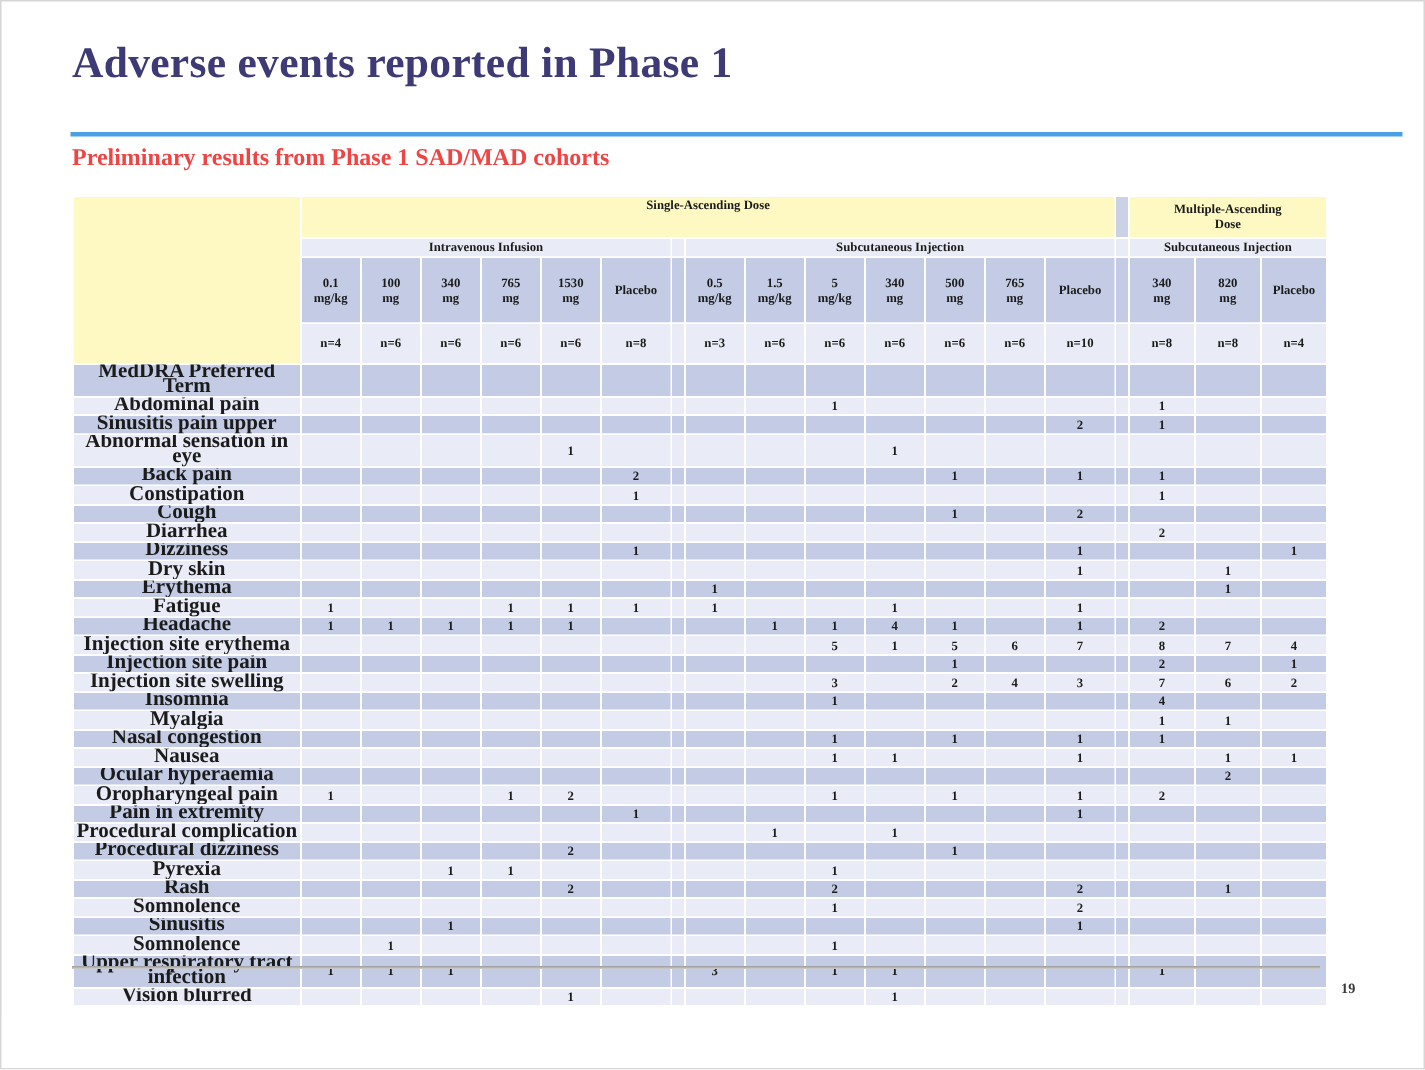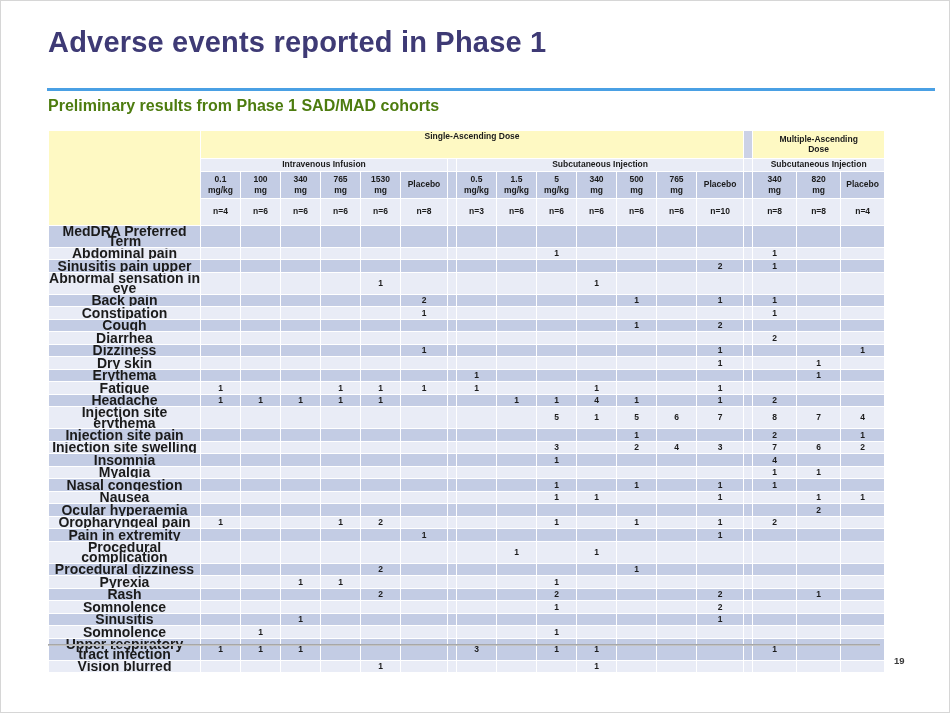--- a/index.html
+++ b/index.html
@@ -1,53 +1,53 @@
 <!DOCTYPE html>
 <html><head>
 <meta charset="utf-8">
 <style>
   html,body{margin:0;padding:0;background:#ffffff;}
   .slide{
     position:relative;
     width:950px;height:713px;
     background:#ffffff;
-    font-family:Liberation Sans, sans-serif;
+    font-family:Liberation Serif, serif;
     overflow:hidden;
     box-shadow:inset 0 0 0 1px #d6d6d6;
   }
   .title{
     position:absolute;left:48px;top:26px;
     font-size:29px;font-weight:bold;color:#3e3a75;
     letter-spacing:0.2px;
   }
   .rule{
     position:absolute;left:47px;top:88px;width:888px;height:3px;
     background:#4aa0e4;
   }
   .subtitle{
     position:absolute;left:48px;top:97px;
-    font-size:16px;font-weight:bold;color:#4d7c0f;
+    font-size:16px;font-weight:bold;color:#ef4444;
   }
   .tablewrap{position:absolute;left:48px;top:130px;}
   table{border-collapse:collapse;table-layout:fixed;width:836px;}
   col.col-label{width:152px;}
   col.col-dose{width:40px;}
   col.col-pbo{width:47px;}
   col.col-spacer{width:9px;}
   col.col-mad{width:44px;}
   th,td{
     border:1.5px solid #ffffff;
     font-size:8.5px;font-weight:bold;color:#1b1b1b;
     text-align:center;vertical-align:middle;
     padding:0;line-height:10.5px;
     overflow:hidden;
   }
   tr.hr1{height:27px;}
   tr.hr2{height:13px;}
-  tr.hr3{height:27px;}
+  tr.hr3{height:44px;}
   tr.hr4{height:27px;}
   tbody tr{height:12.5px;}
   .bg-gray{background:#fef9c3;}
   .bg-light{background:#e9ecf6;}
   .bg-dark{background:#c3cce4;}
   .bg-spdark{background:#ccd2e6;}
   .sad-cell{vertical-align:bottom;padding-bottom:16px;}
   .term{font-size:14px;}
   .shadowline{
     position:absolute;left:48px;top:644px;width:832px;height:2px;

